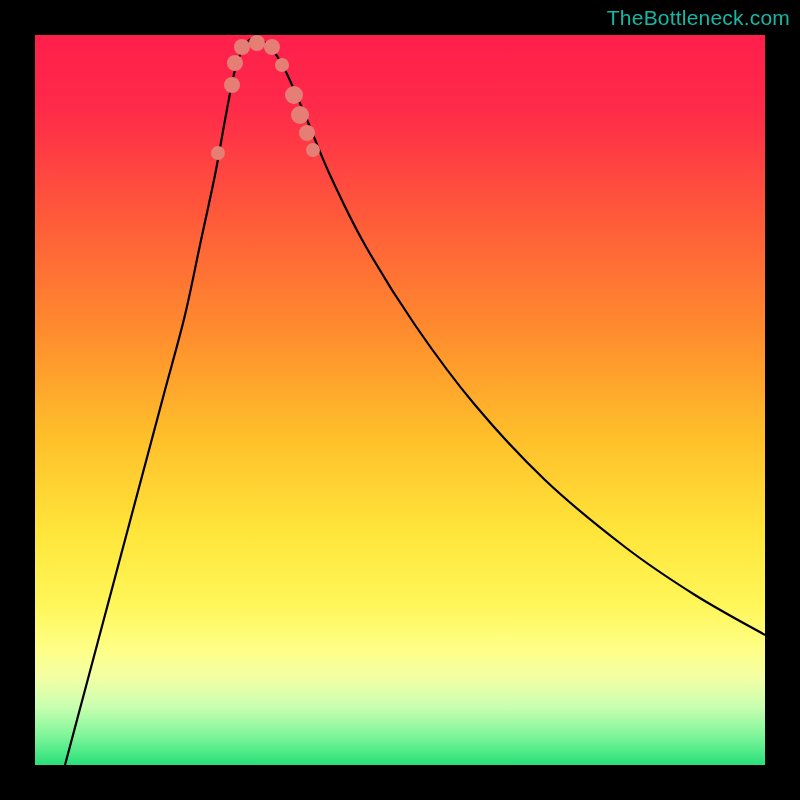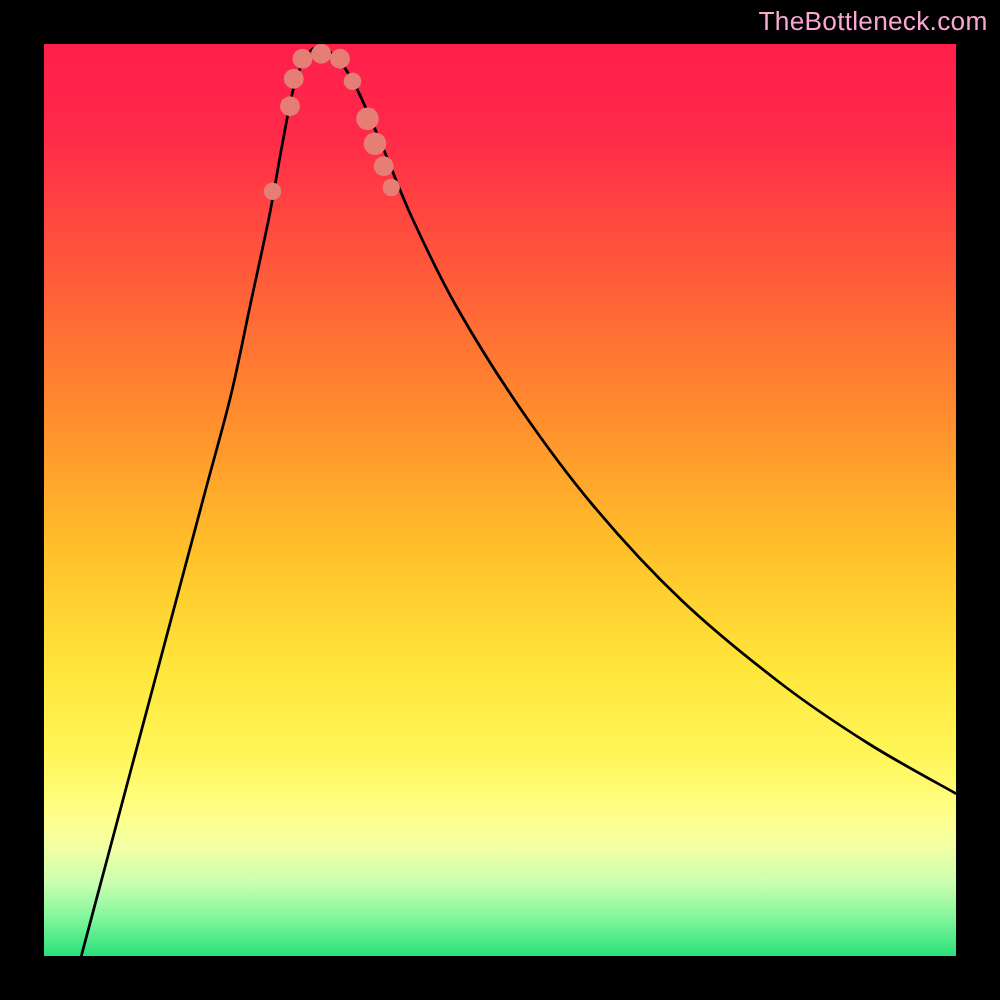--- a/index.html
+++ b/index.html
@@ -33,21 +33,21 @@
     position: absolute;
     left: 0; top: 0;
     width: 730px;
     height: 730px;
     overflow: visible;
   }
   .watermark {
     position: absolute;
     top: 6px;
     right: 10px;
-    color: #f9a8d4;
+    color: #14b8a6;
     font-size: 21px;
     font-weight: 400;
     letter-spacing: 0.2px;
   }
 </style>
 </head>
 <body>
 
 <div class="frame">
 

